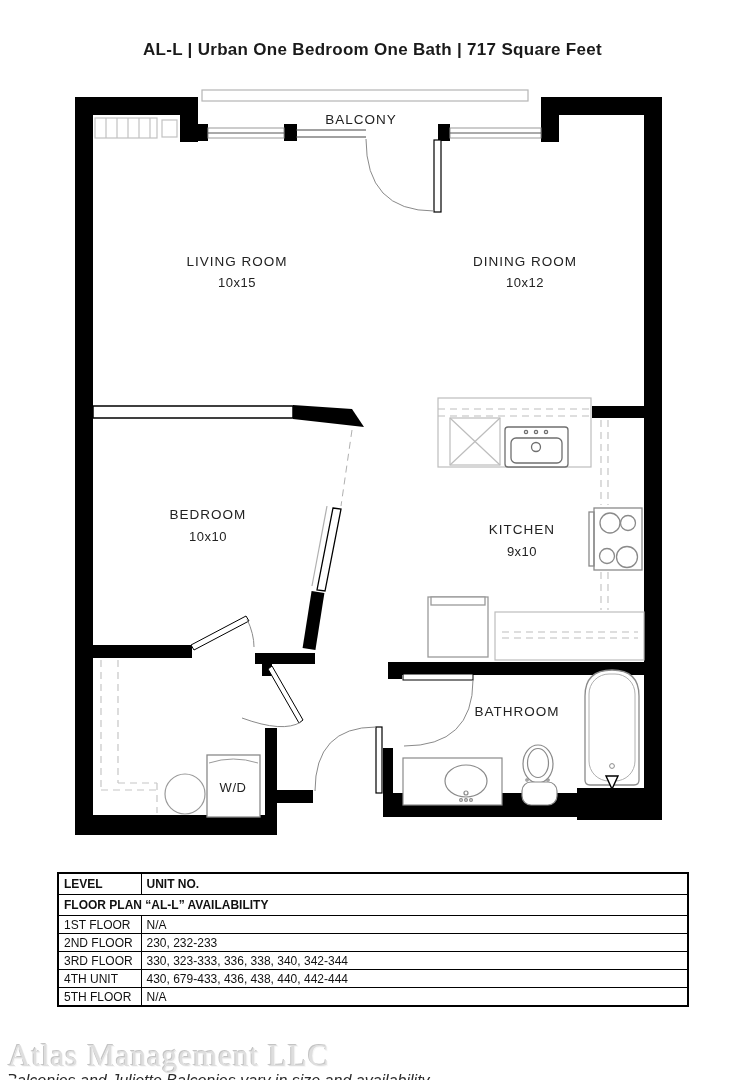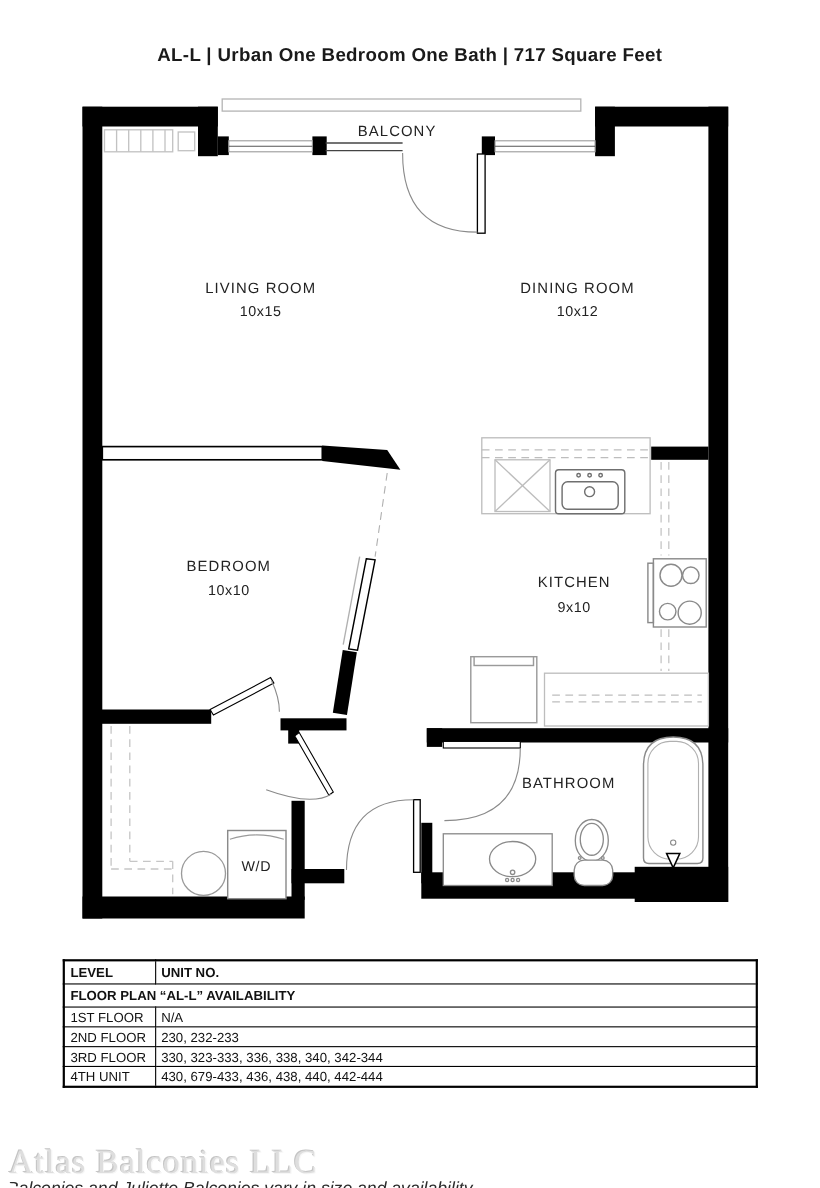--- a/index.html
+++ b/index.html
@@ -234,19 +234,23 @@
       <td>230, 232-233</td>
     </tr>
     <tr class="t-row">
       <td>3RD FLOOR</td>
       <td>330, 323-333, 336, 338, 340, 342-344</td>
     </tr>
     <tr class="t-row">
       <td>4TH UNIT</td>
       <td>430, 679-433, 436, 438, 440, 442-444</td>
     </tr>
+    <tr class="t-row">
+      <td>5TH FLOOR</td>
+      <td>N/A</td>
+    </tr>
   </tbody>
     </table>
 
-  <div class="watermark">Atlas Balconies LLC</div>
+  <div class="watermark">Atlas Management LLC</div>
   <div class="footnote">*Balconies and Juliette Balconies vary in size and availability.</div>
 
 </div>
 
 </body></html>

